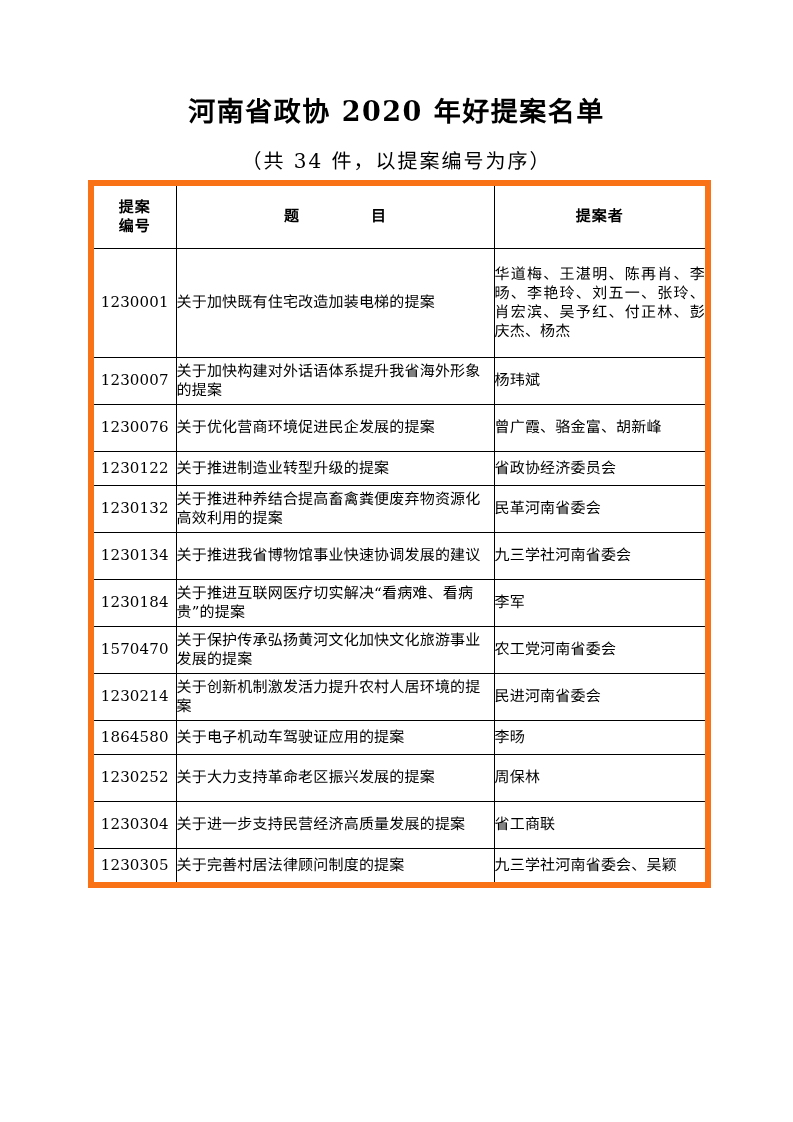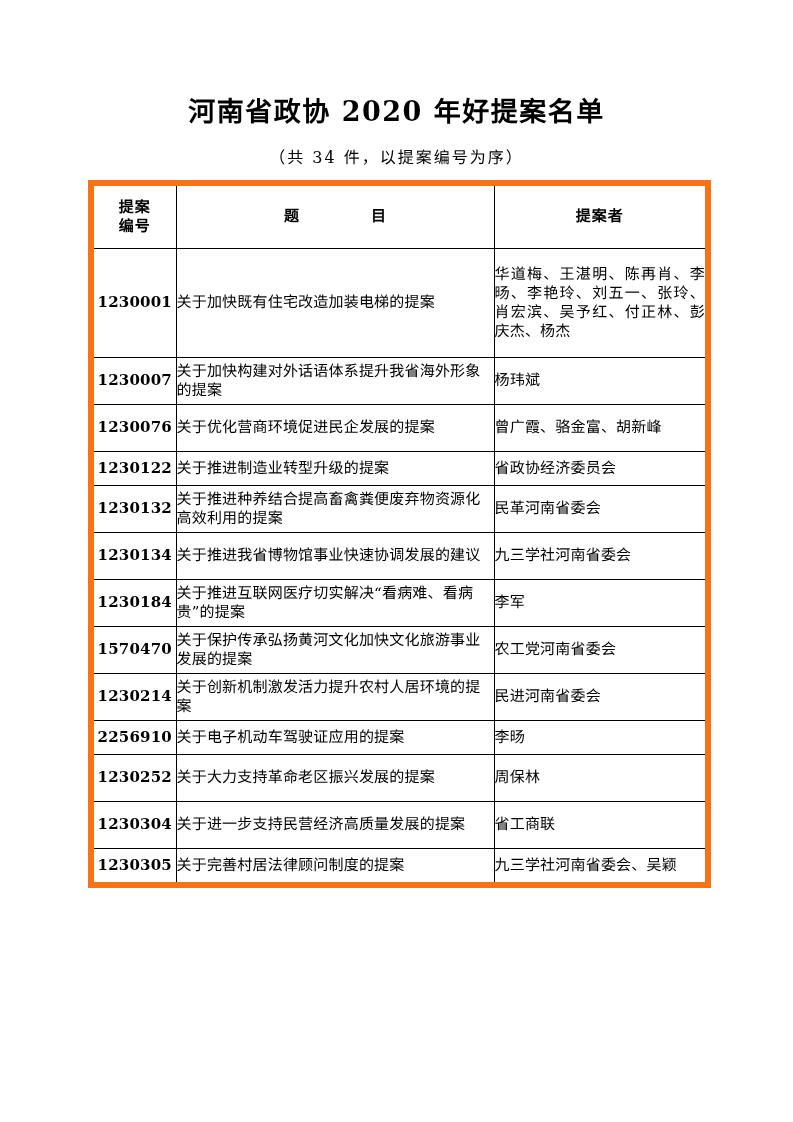--- a/index.html
+++ b/index.html
@@ -33,21 +33,21 @@
     font-size: 27px;
     font-weight: 700;
     letter-spacing: 1.5px;
     line-height: 1.2;
   }
   .doc-subtitle {
     margin: 0;
     padding-top: 20px;
     text-align: center;
     font-family: "DejaVu Serif", "Liberation Serif", serif;
-    font-size: 16px;
+    font-size: 20px;
     font-weight: 400;
     letter-spacing: 2px;
     line-height: 1.3;
   }
 
   
   .table-wrap {
     position: absolute;
     left: 88px;
     top: 180px;
@@ -87,21 +87,20 @@
   th.h-title    { letter-spacing: 14px; text-indent: 14px; }
   th.h-who      { letter-spacing: 1px; }
 
   
   td.cell-id {
     text-align: center;
     font-size: 15.5px;
     letter-spacing: 0.2px;
     padding: 5px 2px;
     font-family: "DejaVu Serif", "Liberation Serif", serif;
-    font-weight: bold;
   }
   td.cell-title {
     text-align: left;
     padding: 5px 6px 5px 7px;
     letter-spacing: 0.2px;
   }
   td.cell-who {
     text-align: left;
     padding: 5px 5px 5px 7px;
     letter-spacing: 0.2px;
@@ -183,21 +182,21 @@
             <td class="cell-id">1570470</td>
             <td class="cell-title">关于保护传承弘扬黄河文化加快文化旅游事业发展的提案</td>
             <td class="cell-who">农工党河南省委会</td>
           </tr>
           <tr class="row-tall">
             <td class="cell-id">1230214</td>
             <td class="cell-title">关于创新机制激发活力提升农村人居环境的提案</td>
             <td class="cell-who">民进河南省委会</td>
           </tr>
           <tr class="row-short">
-            <td class="cell-id">2256910</td>
+            <td class="cell-id">1864580</td>
             <td class="cell-title">关于电子机动车驾驶证应用的提案</td>
             <td class="cell-who">李旸</td>
           </tr>
           <tr class="row-tall">
             <td class="cell-id">1230252</td>
             <td class="cell-title">关于大力支持革命老区振兴发展的提案</td>
             <td class="cell-who">周保林</td>
           </tr>
           <tr class="row-tall">
             <td class="cell-id">1230304</td>

